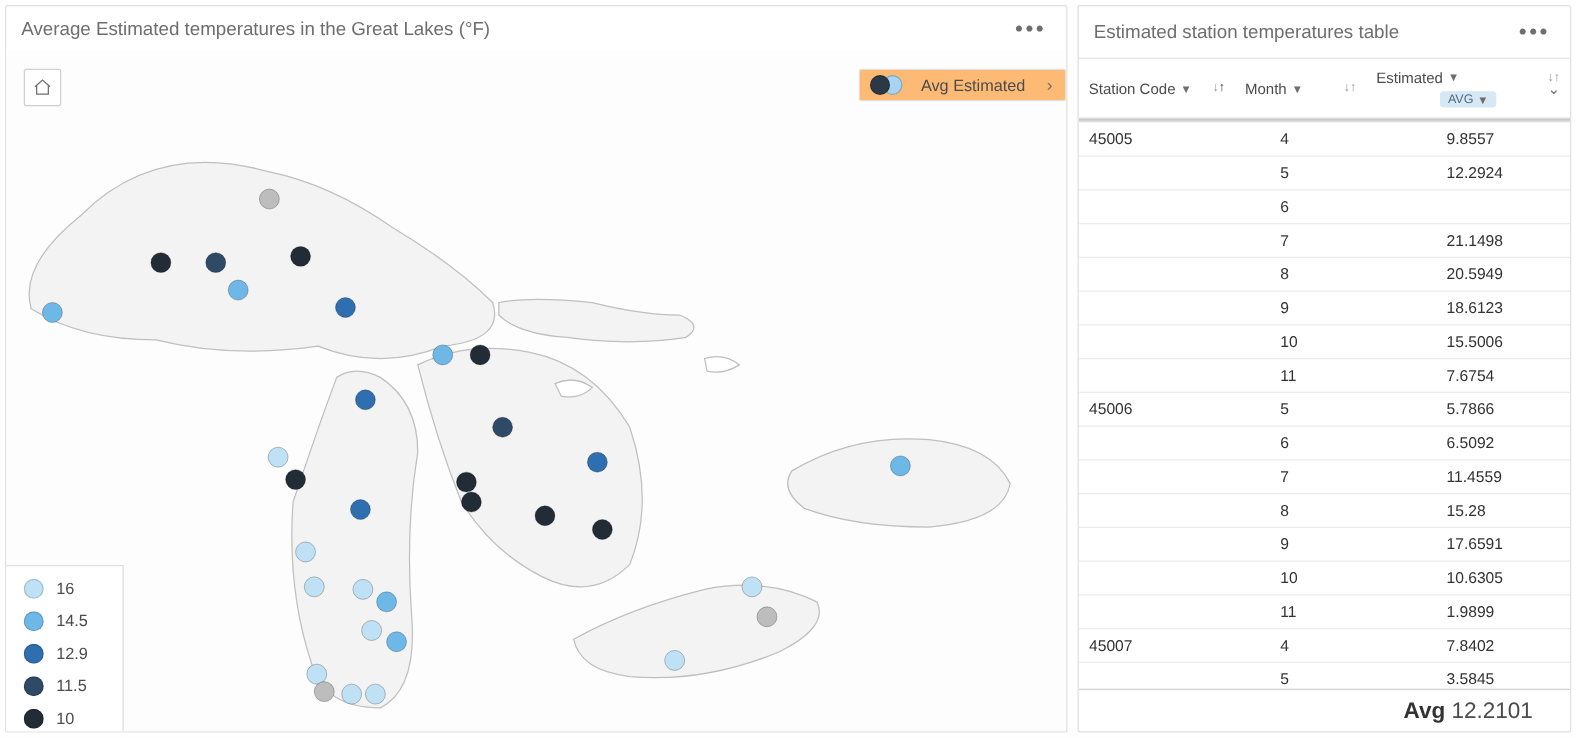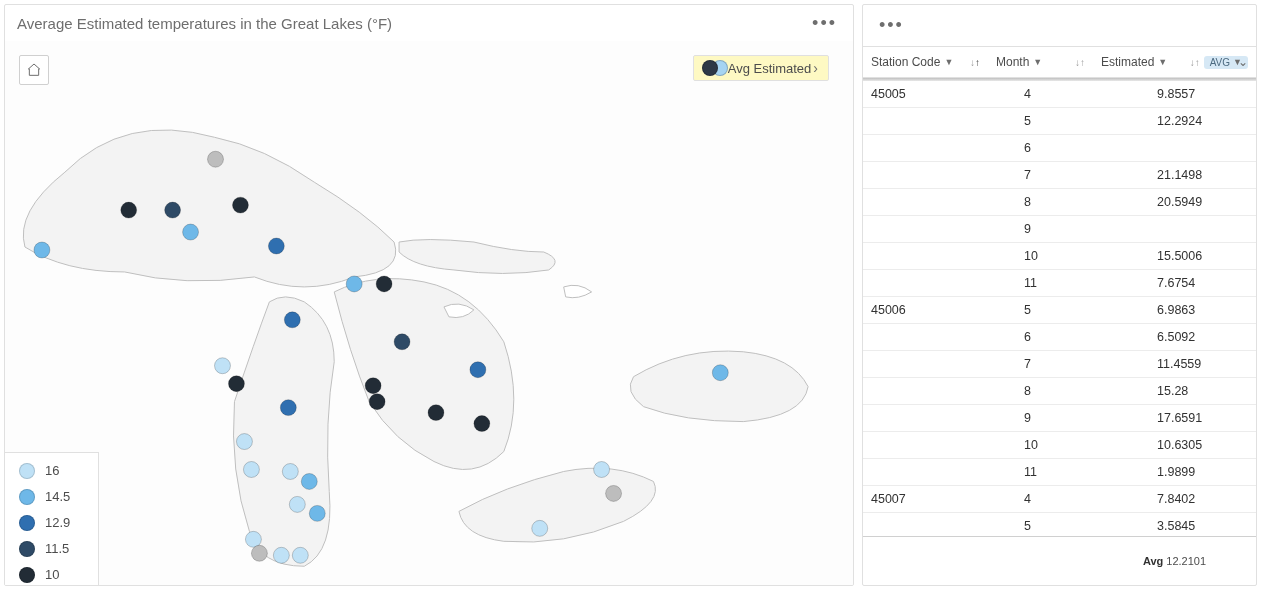--- a/index.html
+++ b/index.html
@@ -57,25 +57,25 @@
     display: flex;
     align-items: center;
     justify-content: center;
     cursor: pointer;
     border-radius: 2px;
   }
   .home-btn svg { width: 16px; height: 16px; stroke: #6e6e6e; fill: none; stroke-width: 1.5; }
   .toggle-box {
     position: absolute;
     top: 14px;
-    right: 24px;
+    right: 0;
     display: flex;
     align-items: center;
-    gap: 0;
-    background: #fef9c3;
+    gap: 15px;
+    background: #fdba74;
     border: 1px solid #e0e0e0;
     border-radius: 2px;
     padding: 4px 8px;
   }
   .toggle-swatch { display: flex; align-items: center; }
   .toggle-swatch span {
     width: 16px; height: 16px; border-radius: 50%; display: inline-block;
     border: 1px solid rgba(0,0,0,0.2);
   }
   .toggle-swatch span:first-child { margin-right: -6px; z-index: 1; }
@@ -116,21 +116,21 @@
     padding: 8px 8px;
     font-size: 12px;
     color: #4c4c4c;
     display: flex;
     align-items: center;
     gap: 4px;
     position: relative;
   }
   .col-station { width: 125px; justify-content: space-between; }
   .col-month { width: 105px; }
-  .col-est { flex: 1; flex-direction: row; align-items: flex-start; gap: 2px; }
+  .col-est { flex: 1; flex-direction: column; align-items: flex-start; gap: 2px; }
   .col-est-top { display: flex; align-items: center; gap: 4px; width: 100%; }
   .hdr-chevron { font-size: 9px; color: #6e6e6e; }
   .sort-icons { margin-left: auto; display: flex; gap: 0; color: #9a9a9a; font-size: 10px; }
   .sort-icons .active { color: #323232; }
   .avg-pill {
     background: #d6e8f5;
     color: #4c6a80;
     border-radius: 3px;
     font-size: 10px;
     padding: 1px 6px;
@@ -166,22 +166,22 @@
     color: #323232;
     gap: 28px;
   }
   .trow > div { padding: 6px 8px; }
   .tcell-station { width: 125px; }
   .tcell-month { width: 105px; }
   .tcell-est { flex: 1; }
   .footer-row {
     border-top: 1px solid #d0d0d0;
     display: flex;
-    padding: 18px 8px;
-    font-size: 11px;
+    padding: 6px 8px;
+    font-size: 18px;
   }
   .footer-row .spacer1 { width: 125px; }
   .footer-row .spacer2 { width: 105px; }
   .footer-row .footval { flex: 1; text-align: center; }
   .footer-row .footval b { font-weight: 600; color: #323232; }
 </style>
 </head>
 <body>
 
 <div class="panel panel-left">
@@ -280,20 +280,21 @@
         <div class="legend-row">
           <span class="legend-dot" style="background: rgb(34, 44, 54);"></span>
           <span>10</span>
         </div>
       </div>
   </div>
 </div>
 
 <div class="panel panel-right">
   <div class="panel-header">
+    <div class="panel-title">Estimated station temperatures table</div>
     <div class="more-btn">•••</div>
   </div>
   <div class="table-wrap">
     <div class="col-headers">
       <div class="col-station">
         <span>Station Code</span>
         <span class="hdr-chevron">▼</span>
         <span class="sort-icons">
             <span>↓</span>
             <span class="active">↑</span>
@@ -345,35 +346,36 @@
           <div class="tcell-est">21.1498</div>
         </div>
         <div class="trow">
           <div class="tcell-station"></div>
           <div class="tcell-month">8</div>
           <div class="tcell-est">20.5949</div>
         </div>
         <div class="trow">
           <div class="tcell-station"></div>
           <div class="tcell-month">9</div>
+          <div class="tcell-est">18.6123</div>
         </div>
         <div class="trow">
           <div class="tcell-station"></div>
           <div class="tcell-month">10</div>
           <div class="tcell-est">15.5006</div>
         </div>
         <div class="trow">
           <div class="tcell-station"></div>
           <div class="tcell-month">11</div>
           <div class="tcell-est">7.6754</div>
         </div>
         <div class="trow">
           <div class="tcell-station">45006</div>
           <div class="tcell-month">5</div>
-          <div class="tcell-est">6.9863</div>
+          <div class="tcell-est">5.7866</div>
         </div>
         <div class="trow">
           <div class="tcell-station"></div>
           <div class="tcell-month">6</div>
           <div class="tcell-est">6.5092</div>
         </div>
         <div class="trow">
           <div class="tcell-station"></div>
           <div class="tcell-month">7</div>
           <div class="tcell-est">11.4559</div>

